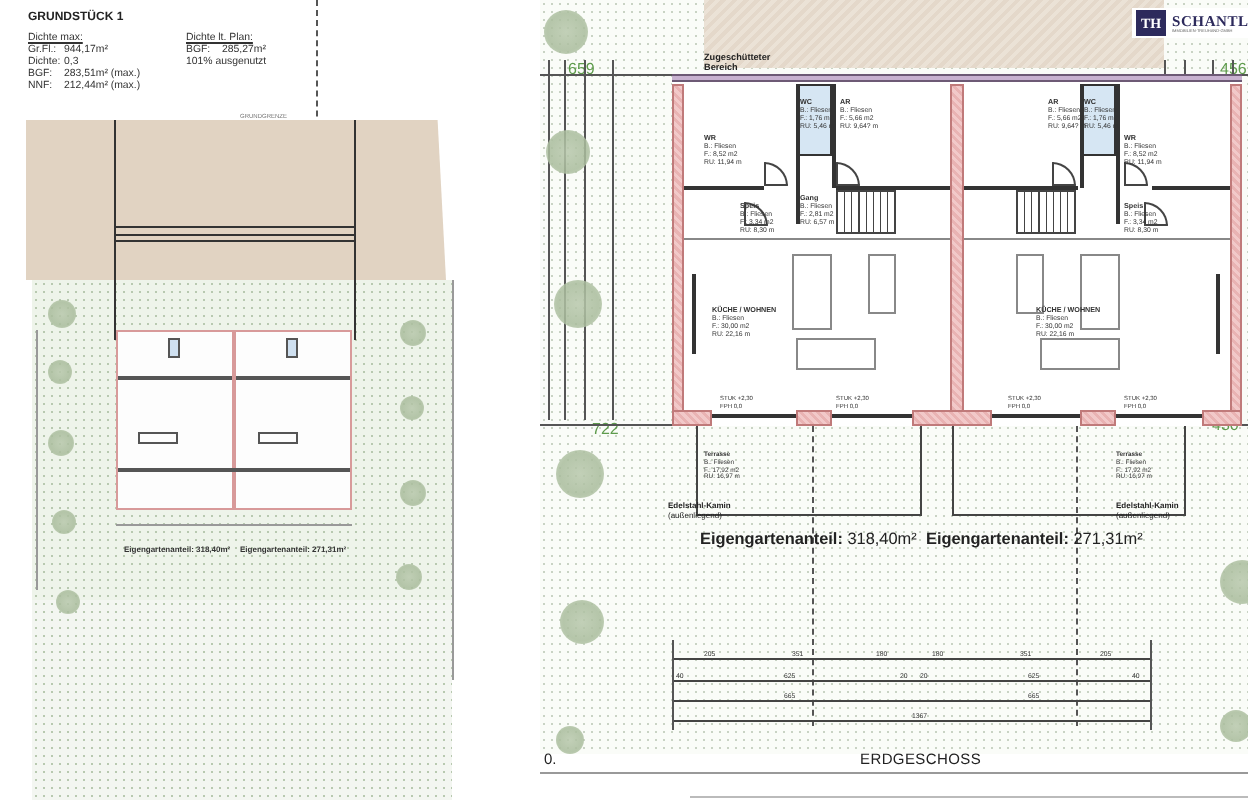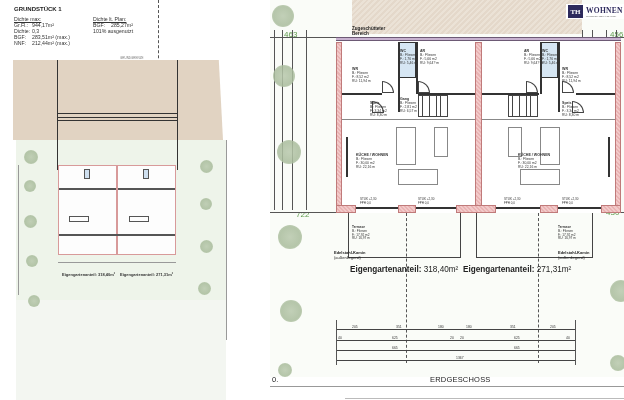--- a/index.html
+++ b/index.html
@@ -150,26 +150,26 @@
 
   <div class="fill-strip"></div>
   <div class="zugeschuettet">
     <div>Zugeschütteter</div>
     <div>Bereich</div>
   </div>
 
   <div class="logo">
     <div class="logo-mark">TH</div>
     <div class="logo-text">
-      <span class="logo-name">WOHNEN</span>
+      <span class="logo-name">SCHANTL</span>
       <span class="logo-sub">IMMOBILIEN-TREUHAND-GMBH</span>
     </div>
   </div>
 
-  <div class="level-mark" style="left:14px; top:30px;">463</div>
+  <div class="level-mark" style="left:14px; top:30px;">659</div>
   <div class="level-mark" style="left:340px; top:30px;">456</div>
   <div class="level-mark" style="left:26px; top:210px;">722</div>
   <div class="level-mark" style="left:336px; top:208px;">430</div>
 
   <div class="vline" style="left:4px; top:30px; height:180px; background:#555;"></div>
   <div class="vline" style="left:12px; top:30px; height:180px; background:#555;"></div>
   <div class="vline" style="left:22px; top:30px; height:180px; background:#555;"></div>
   <div class="vline" style="left:36px; top:30px; height:180px; background:#555;"></div>
   <div class="vline" style="left:312px; top:30px; height:180px; background:#555;"></div>
   <div class="vline" style="left:322px; top:30px; height:180px; background:#555;"></div>

